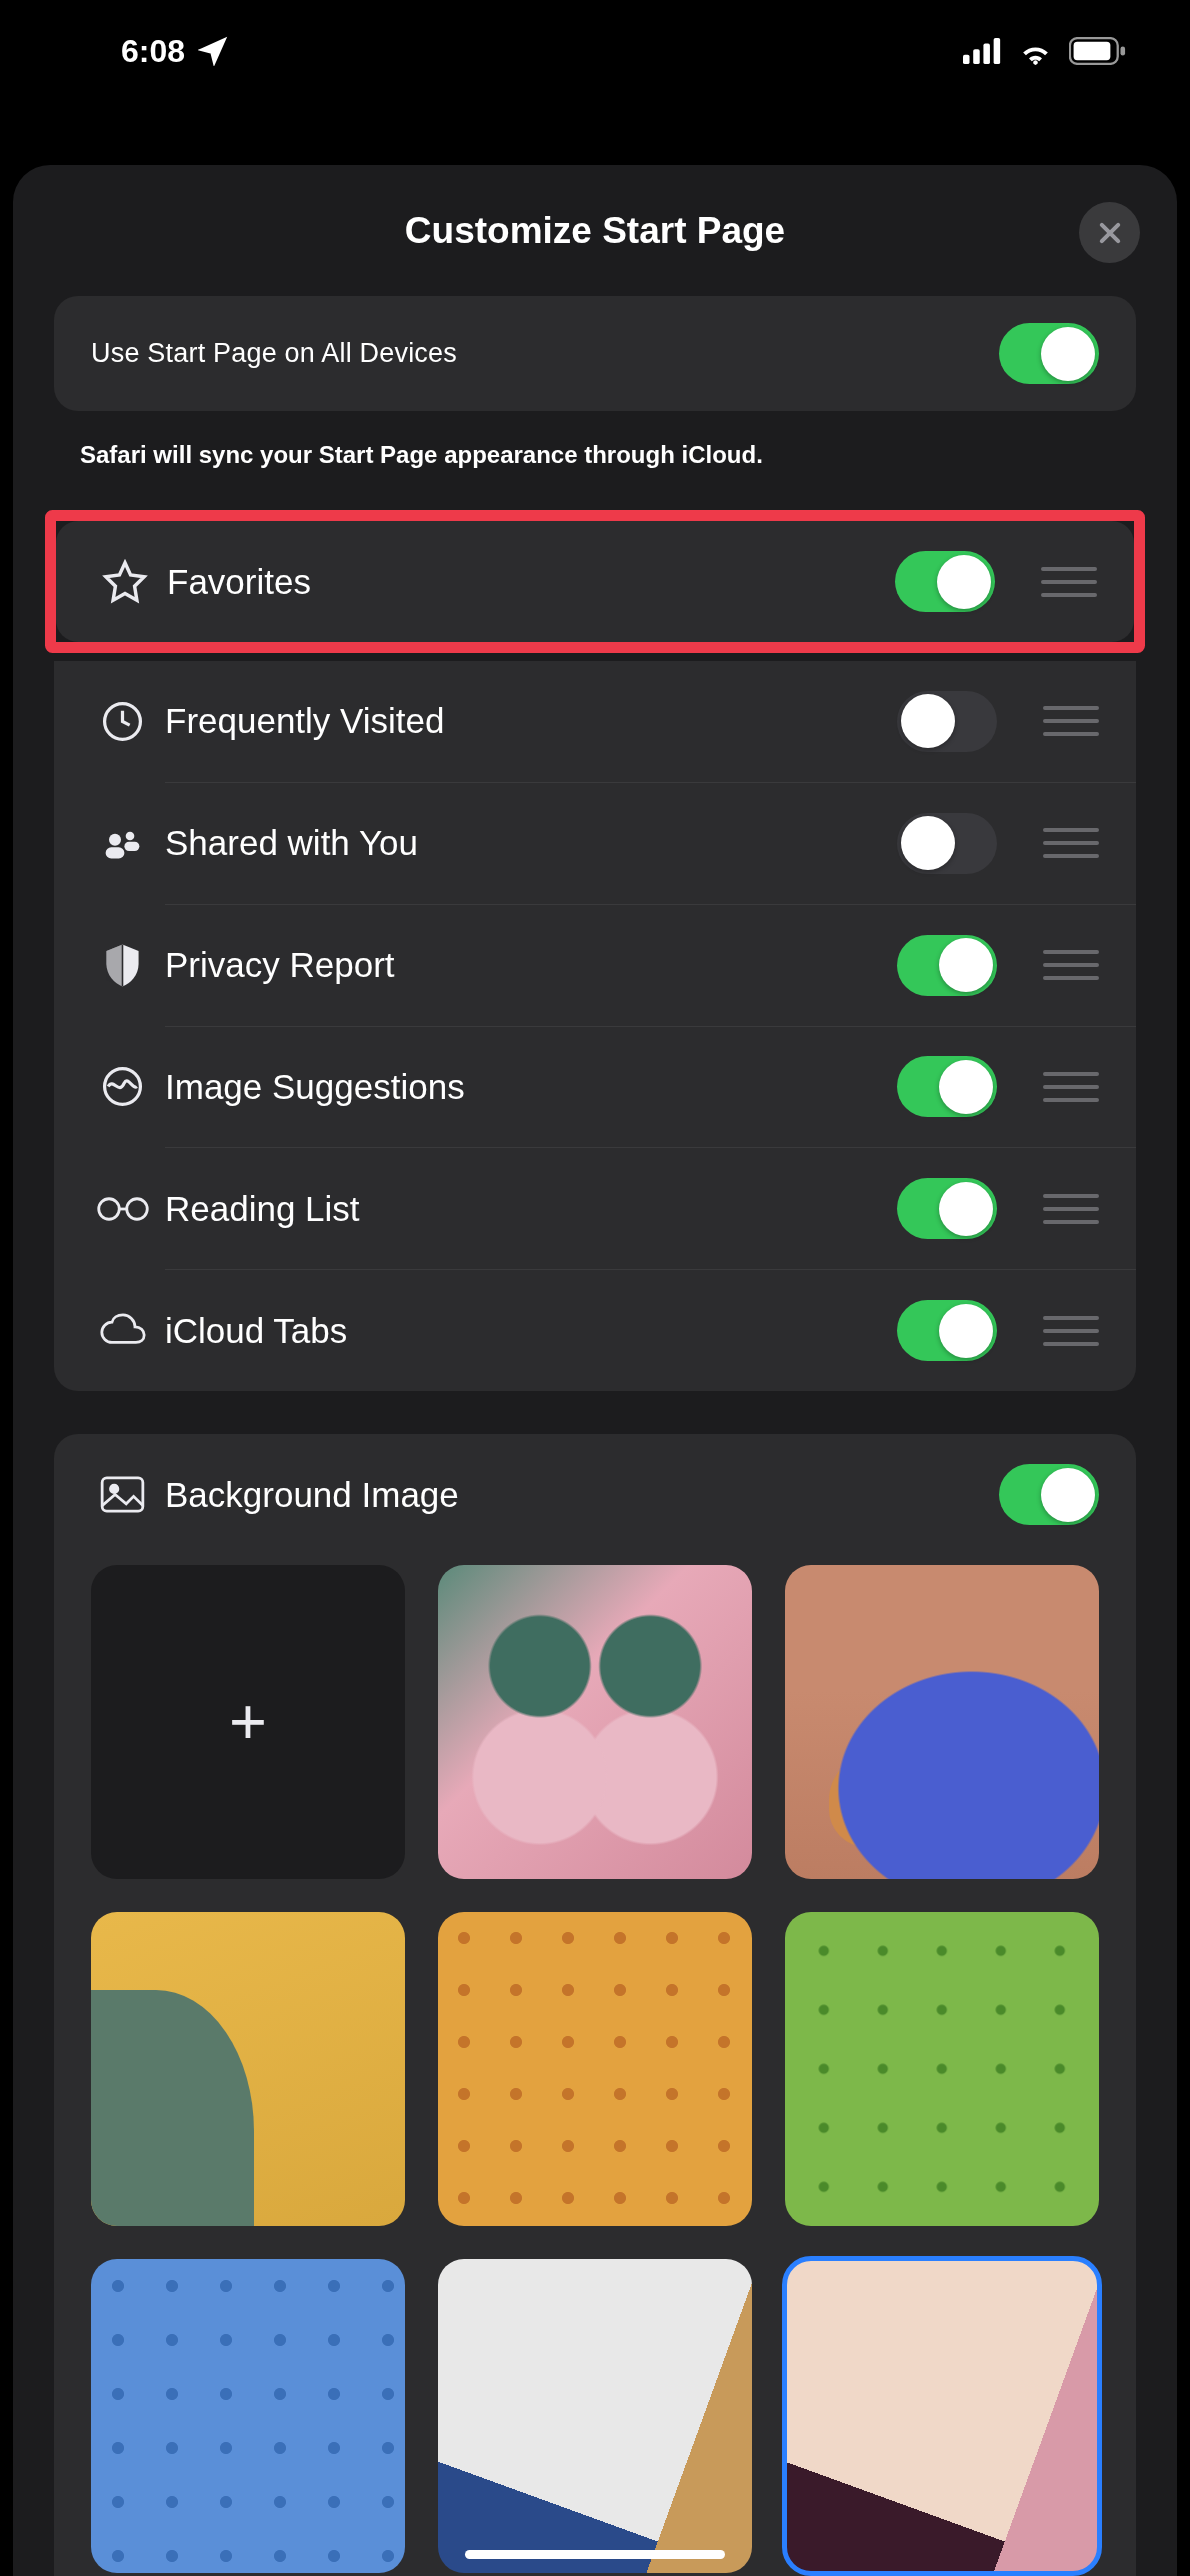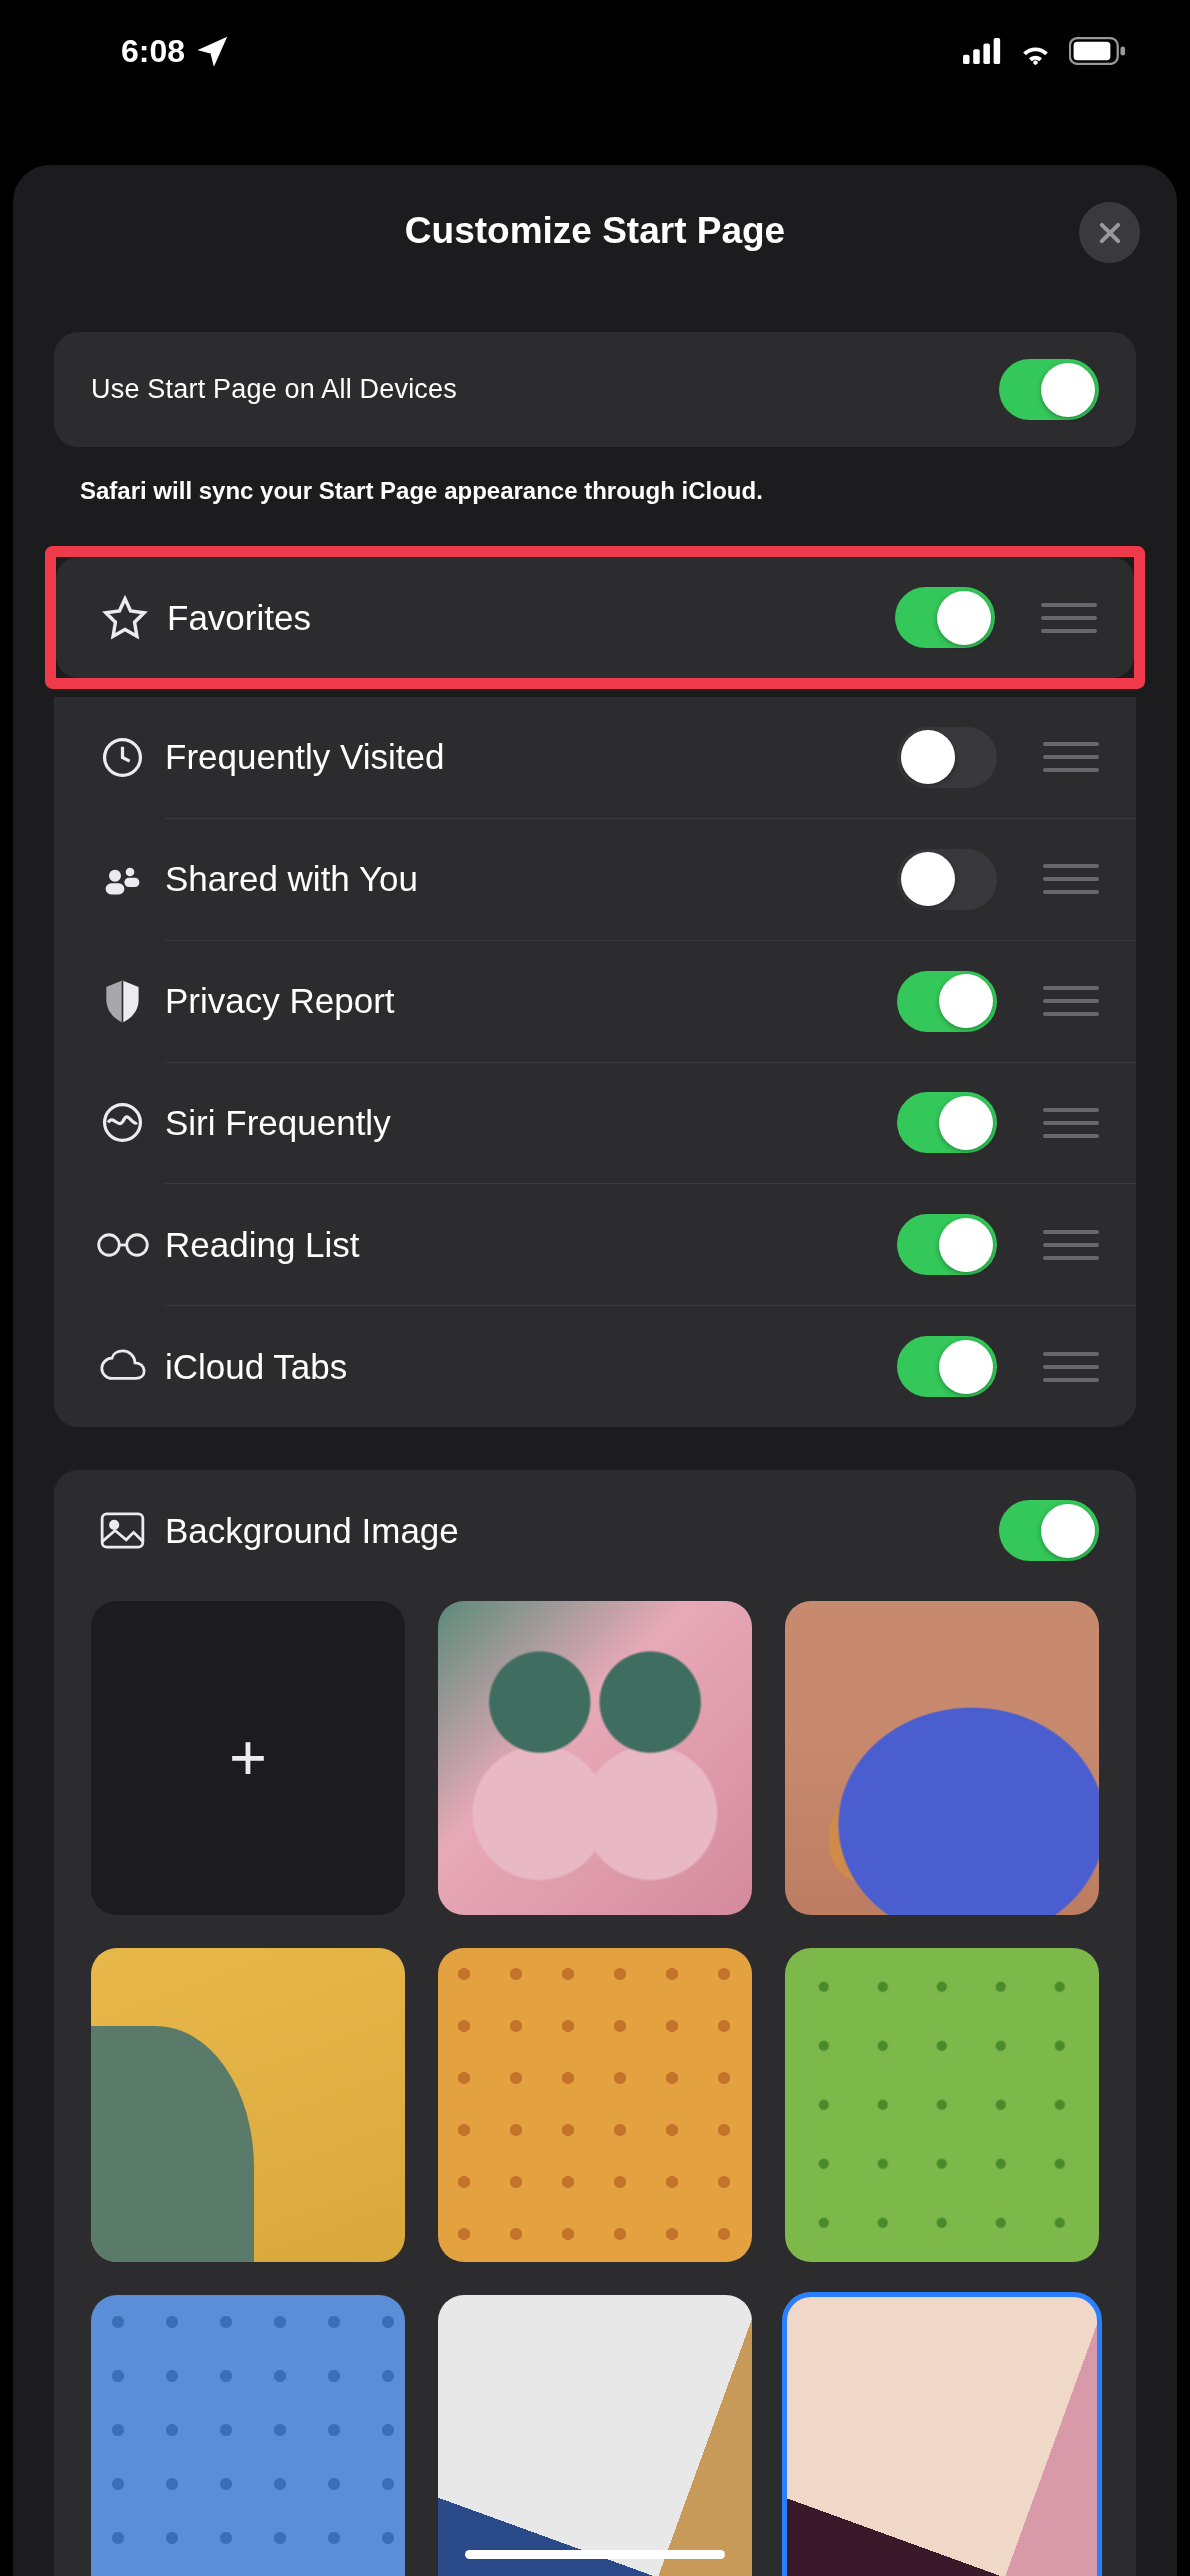--- a/index.html
+++ b/index.html
@@ -33,21 +33,21 @@
   left: 13px;
   right: 13px;
   bottom: 0;
   background: #1c1c1e;
   border-radius: 37px 37px 0 0;
   overflow: hidden;
 }
 .sheet-header {
   position: relative;
   text-align: center;
-  padding: 45px 0 80px 0;
+  padding: 45px 0 44px 0;
 }
 .sheet-title {
   font-size: 37px;
   font-weight: 600;
 }
 .close-btn {
   position: absolute;
   right: 37px;
   top: 37px;
   width: 61px;
@@ -342,21 +342,21 @@
     </div>
     <div class="divider"></div>
 
     <div class="list-row">
       <div class="list-icon">
         <svg width="43" height="43" viewBox="0 0 24 24" fill="none" stroke="#ebebf0" stroke-width="1.8">
             <circle cx="12" cy="12" r="10"></circle>
             <path d="M4 12 C7 7, 10 17, 13 10 C15 6, 18 14, 20 12"></path>
           </svg>
       </div>
-      <div class="list-label">Siri Frequently</div>
+      <div class="list-label">Image Suggestions</div>
       <div class="switch switch-on">
           <div class="knob"></div>
         </div>
       <div class="grip">
           <div class="grip-line"></div>
           <div class="grip-line"></div>
           <div class="grip-line"></div>
         </div>
     </div>
     <div class="divider"></div>

